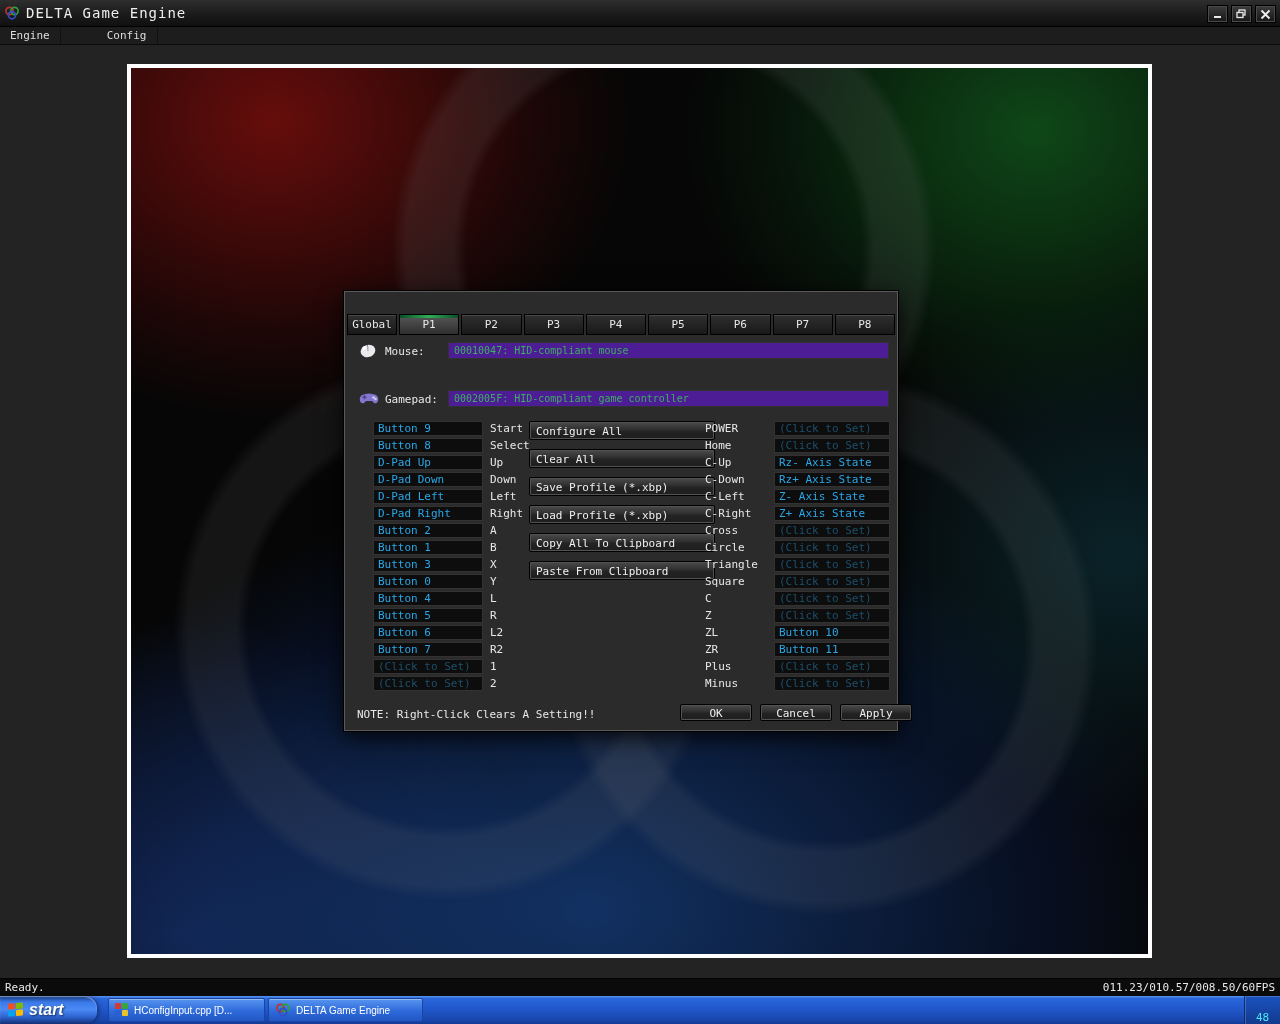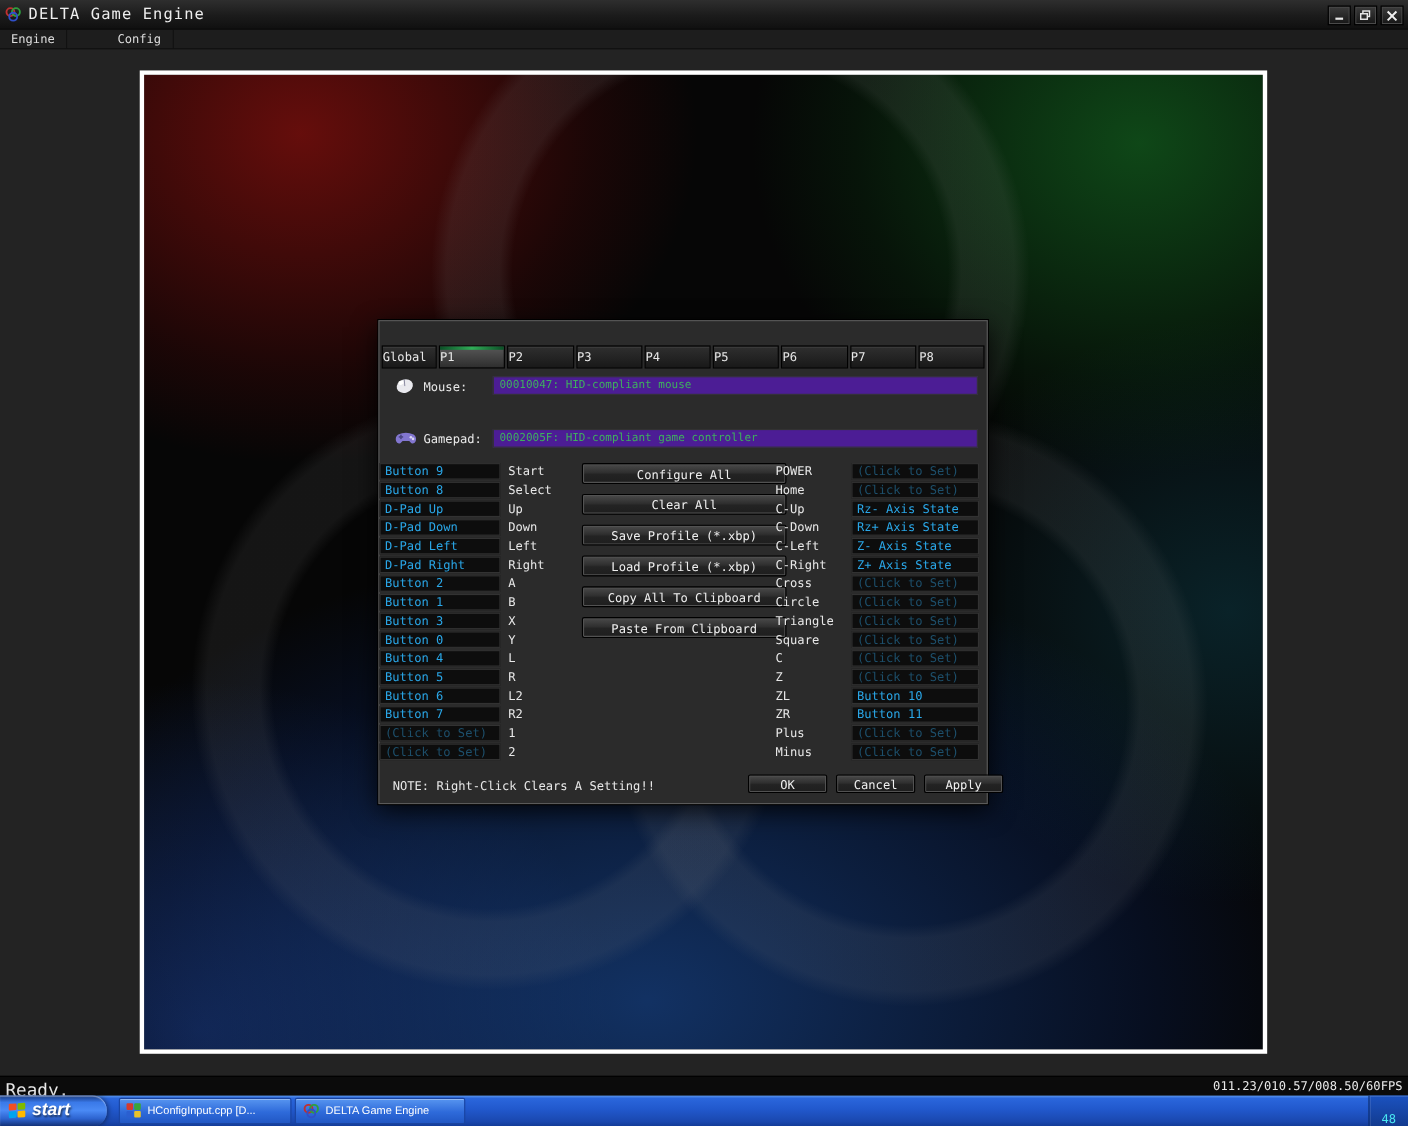--- a/index.html
+++ b/index.html
@@ -41,61 +41,61 @@
   #dialog{position:absolute;left:344px;top:291px;width:552px;height:438px;
     background:#2b2b2b;border:1px solid #5a5a5a;box-shadow:0 0 0 1px #000,0 6px 22px rgba(0,0,0,.85);}
   #dlg-titlebar{position:absolute;left:0;top:0;width:100%;height:21px;
     background:linear-gradient(180deg,#232323,#101010);display:flex;align-items:center;}
   #dlg-title{color:#f0f0f0;font-size:12px;margin-left:4px;letter-spacing:1px;}
   #dlg-close{position:absolute;right:6px;top:3px;width:16px;height:15px;display:flex;align-items:center;justify-content:center;}
 
   #tabstrip{position:absolute;left:2px;top:22px;width:548px;height:21px;display:flex;gap:2px;}
   .tab{flex:1 1 0;position:relative;background:linear-gradient(180deg,#2f2f2f,#191919);
     border:1px solid #000;box-shadow:inset 0 1px 0 #474747;color:#e8e8e8;font-size:11px;
-    line-height:19px;}
+    text-align:center;line-height:19px;}
   .tab:first-child{flex:0 0 48px;}
   .tab.selected{background:linear-gradient(180deg,#585858,#2e2e2e);}
   .tab.selected::before{content:"";position:absolute;left:0;top:0;width:100%;height:3px;
     background:linear-gradient(90deg,#0b4f26,#2fae57 50%,#0b4f26);}
 
   .dev-row{position:absolute;left:10px;width:536px;height:19px;}
   .dev-ico{position:absolute;left:3px;top:0px;}
   .dev-label{position:absolute;left:30px;top:3px;color:#e8e8e8;font-size:11px;}
   .dev-field{position:absolute;left:93px;top:0;width:441px;height:17px;background:#4c1d95;
     border:1px solid #323232;color:#3fae5f;font-size:10px;line-height:16px;
     padding-left:5px;overflow:hidden;white-space:nowrap;box-sizing:border-box;}
 
-  #left-grid{position:absolute;left:0;top:129px;}
+  #left-grid{position:absolute;left:28px;top:129px;}
   #right-grid{position:absolute;left:360px;top:129px;}
   .lrow,.rrow{height:15px;margin-bottom:2px;display:flex;align-items:center;}
   .map-field{width:110px;height:15px;background:#0d0d0d;border:1px solid #323232;
     box-sizing:border-box;color:#2aa7e8;font-size:11px;line-height:13px;padding-left:4px;
     overflow:hidden;white-space:nowrap;}
   .rrow .map-field{width:116px;}
   .unset .map-field{color:#1d4f6b;}
   .map-label{color:#e8e8e8;font-size:11px;margin-left:7px;white-space:nowrap;}
   .rrow .map-label{width:64px;text-align:left;margin:0 5px 0 0;}
 
   #action-btns{position:absolute;left:184px;top:129px;width:186px;}
   .gbtn{display:block;width:186px;height:19px;margin-bottom:9px;box-sizing:border-box;
     background:linear-gradient(180deg,#4a4a4a,#2f2f2f 45%,#232323 55%,#1e1e1e);
     border:1px solid #000;box-shadow:inset 0 0 0 1px #525252;border-radius:2px;
-    color:#f0f0f0;font-family:"DejaVu Sans Mono",monospace;font-size:11px;text-align:center;line-height:17px;}
+    color:#f0f0f0;font-family:"DejaVu Sans Mono",monospace;font-size:11px;text-align:left;line-height:17px;}
 
   #dlg-note{position:absolute;left:12px;top:416px;color:#e8e8e8;font-size:11px;}
   .fbtn{position:absolute;top:412px;width:72px;height:17px;box-sizing:border-box;
     background:linear-gradient(180deg,#4a4a4a,#2f2f2f 45%,#232323 55%,#1e1e1e);
     border:1px solid #000;box-shadow:inset 0 0 0 1px #525252;border-radius:2px;
     color:#f0f0f0;font-family:"DejaVu Sans Mono",monospace;font-size:11px;text-align:center;line-height:15px;margin-left:24px;}
   #btn-ok{left:311px;} #btn-cancel{left:391px;} #btn-apply{left:471px;}
 
   
   #statusbar{position:absolute;left:0;top:978px;width:1280px;height:18px;background:#0b0b0b;
     border-top:1px solid #000;}
-  #status-left{position:absolute;left:5px;top:2px;color:#e8e8e8;font-size:16px;}
+  #status-left{position:absolute;left:5px;top:2px;color:#e8e8e8;font-size:11px;}
   #status-right{position:absolute;right:5px;top:2px;color:#e8e8e8;font-size:11px;}
 
   
   #taskbar{position:absolute;left:0;top:996px;width:1280px;height:28px;
     background:linear-gradient(180deg,#5a96ee 0%,#2a66dc 9%,#2158cc 45%,#1a47ae 85%,#123a96 100%);}
   #startbtn{position:absolute;left:0;top:0;width:97px;height:28px;border-radius:0 13px 13px 0;
     background:linear-gradient(180deg,#16377e 0%,#3a79e8 22%,#4a8af5 48%,#2d63cf 75%,#122f74 100%);
     box-shadow:inset 0 1px 1px rgba(255,255,255,.45), 2px 0 4px rgba(0,0,0,.35);
     display:flex;align-items:center;}
   #start-label{color:#fff;font-family:"Liberation Sans",sans-serif;font-weight:bold;

